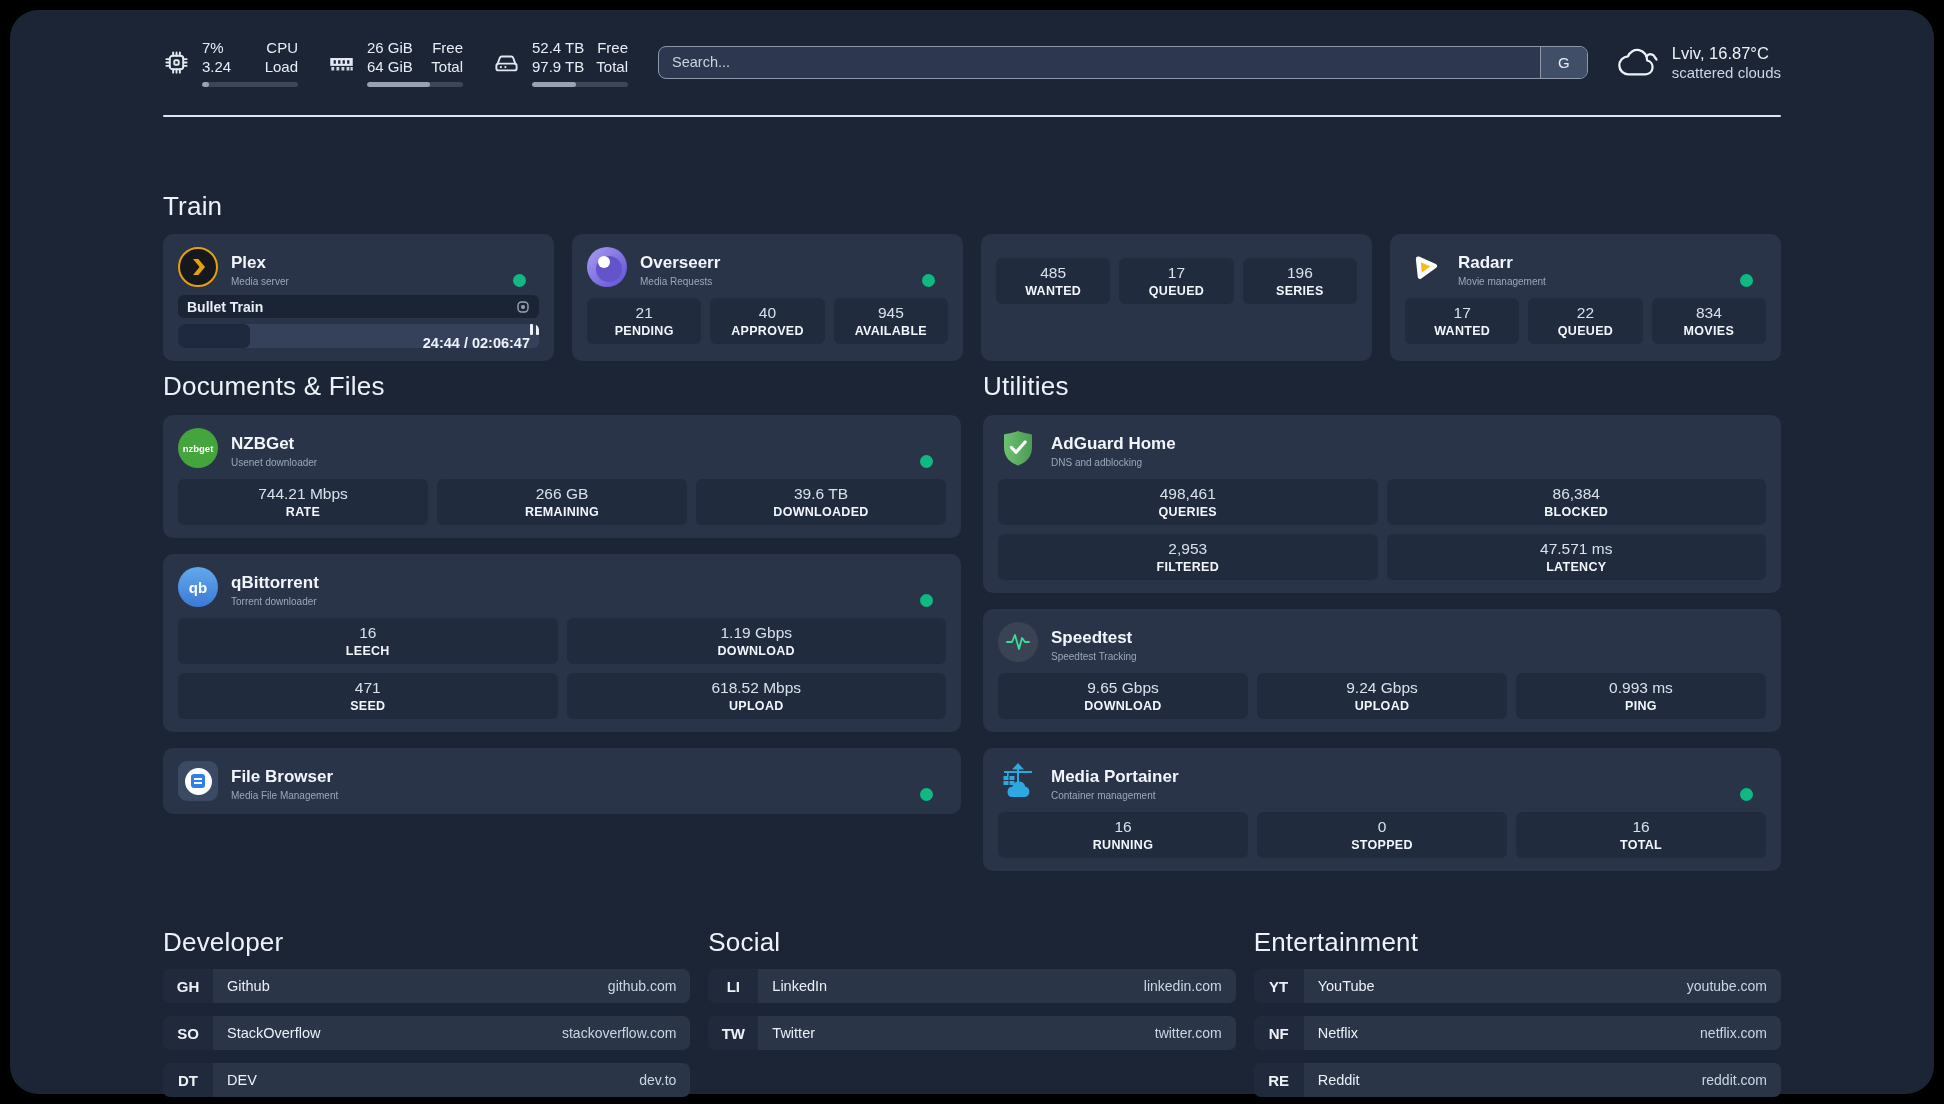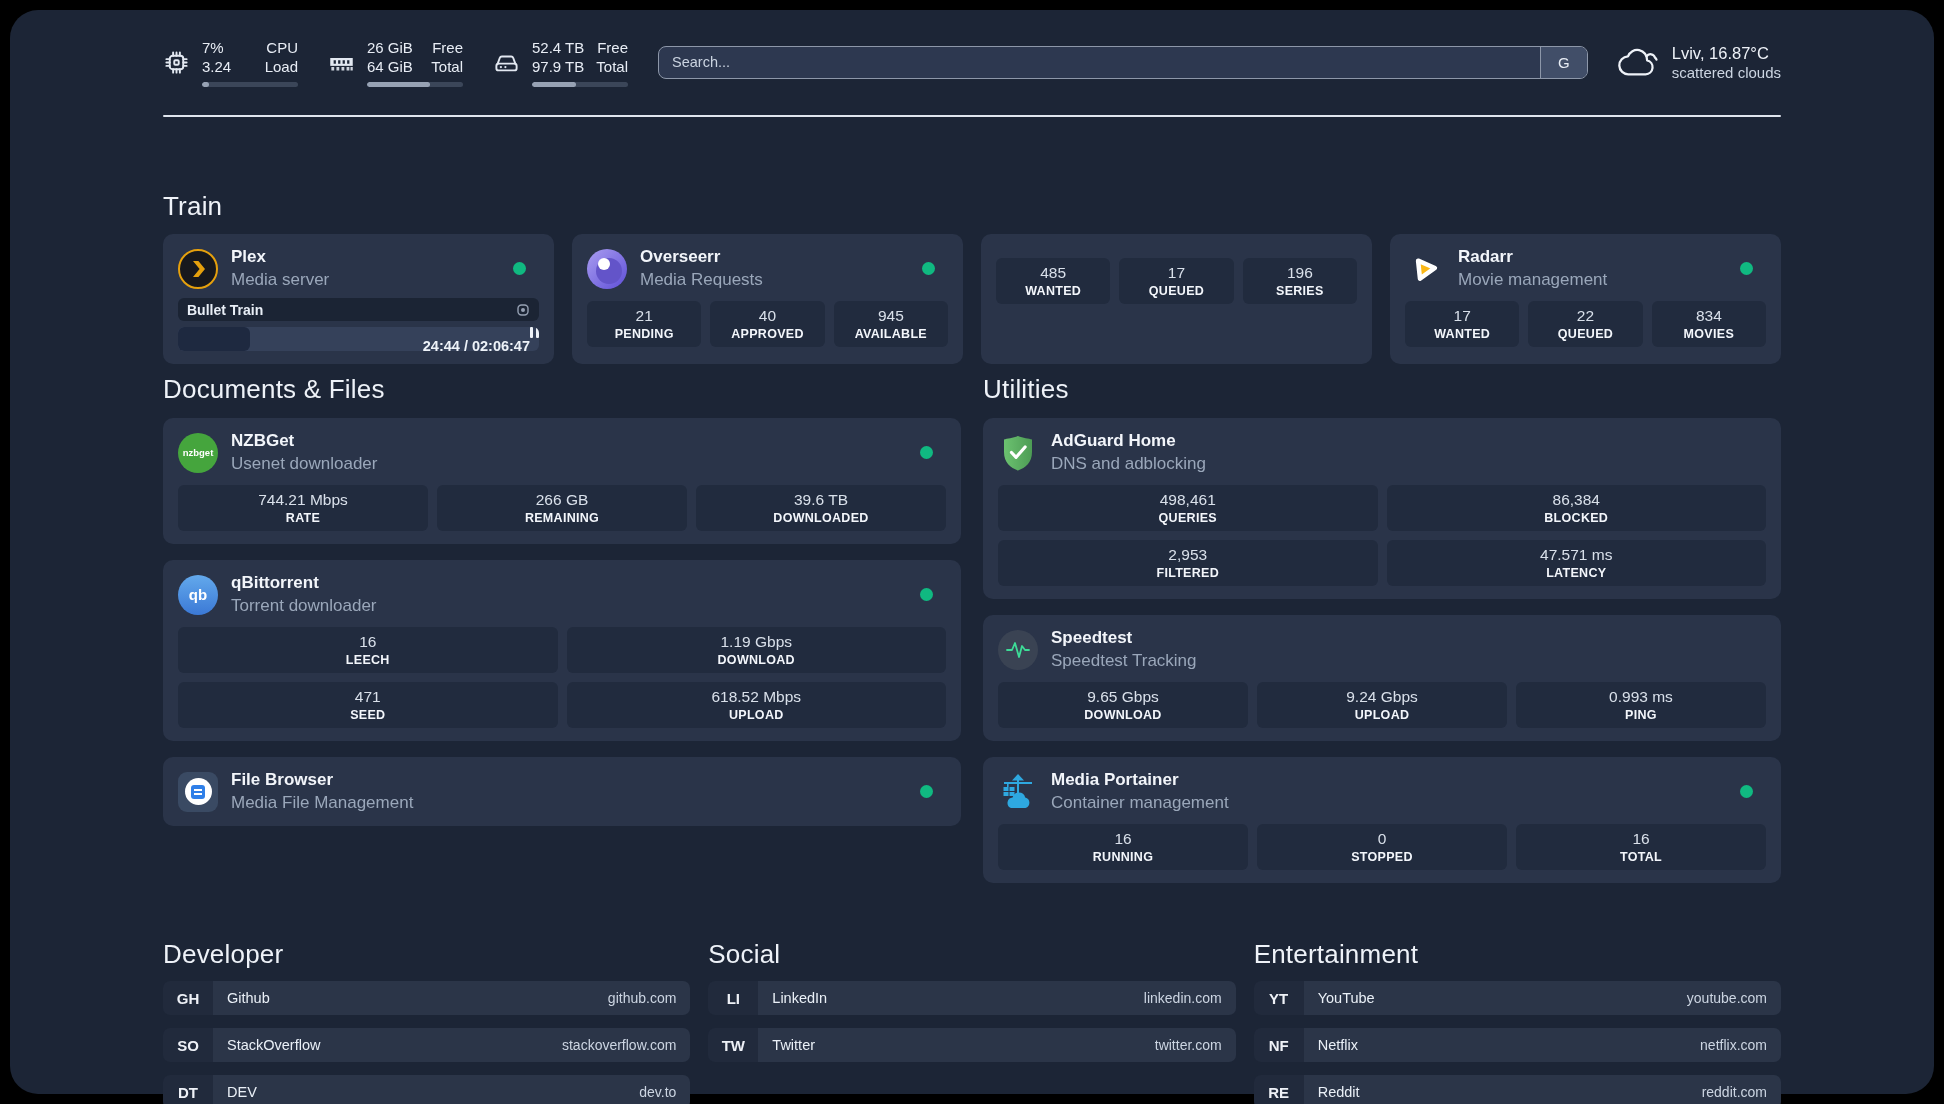--- a/index.html
+++ b/index.html
@@ -37,25 +37,25 @@
 
   .divider { margin-top:26px; height:2px; background:#dfe5ee; border-radius:2px; }
 
   
   .sec-title { font-size:26px; font-weight:500; color:#eef2f8; letter-spacing:.2px; height:30px; }
   .media-title { margin-top:74px; margin-bottom:13px; }
 
   
   .media-grid { display:grid; grid-template-columns:repeat(4,1fr); gap:18px; }
   .app-card { background:#2a3449; border-radius:10px; padding:13px 15px; }
-  .app-head { display:flex; align-items:center; }
+  .app-head { display:flex; align-items:flex-end; }
   .app-icon { width:40px; height:40px; flex:none; position:relative; }
   .app-titles { margin-left:13px; }
   .app-name { font-size:17px; font-weight:700; color:#f2f5fa; line-height:20px; }
-  .app-desc { font-size:17px; color:#9aa7ba; margin-top:3px; }
+  .app-desc { font-size:10px; color:#9aa7ba; margin-top:3px; }
   .status-dot { width:13px; height:13px; border-radius:50%; background:#10b981; margin-left:auto; margin-right:13px; }
 
   .stat-row { display:grid; gap:9px; margin-top:11px; }
   .cols-3 { grid-template-columns:repeat(3,1fr); }
   .cols-4 { grid-template-columns:repeat(2,1fr); }
   .stat-tile { background:#212b3e; border-radius:6px; text-align:center; padding:5px 2px; }
   .stat-value { font-size:15.5px; color:#d9e0ea; line-height:19px; }
   .stat-label { font-size:12.5px; font-weight:700; color:#f3f6fb; margin-top:1px; letter-spacing:.3px; line-height:16px; }
 
   

